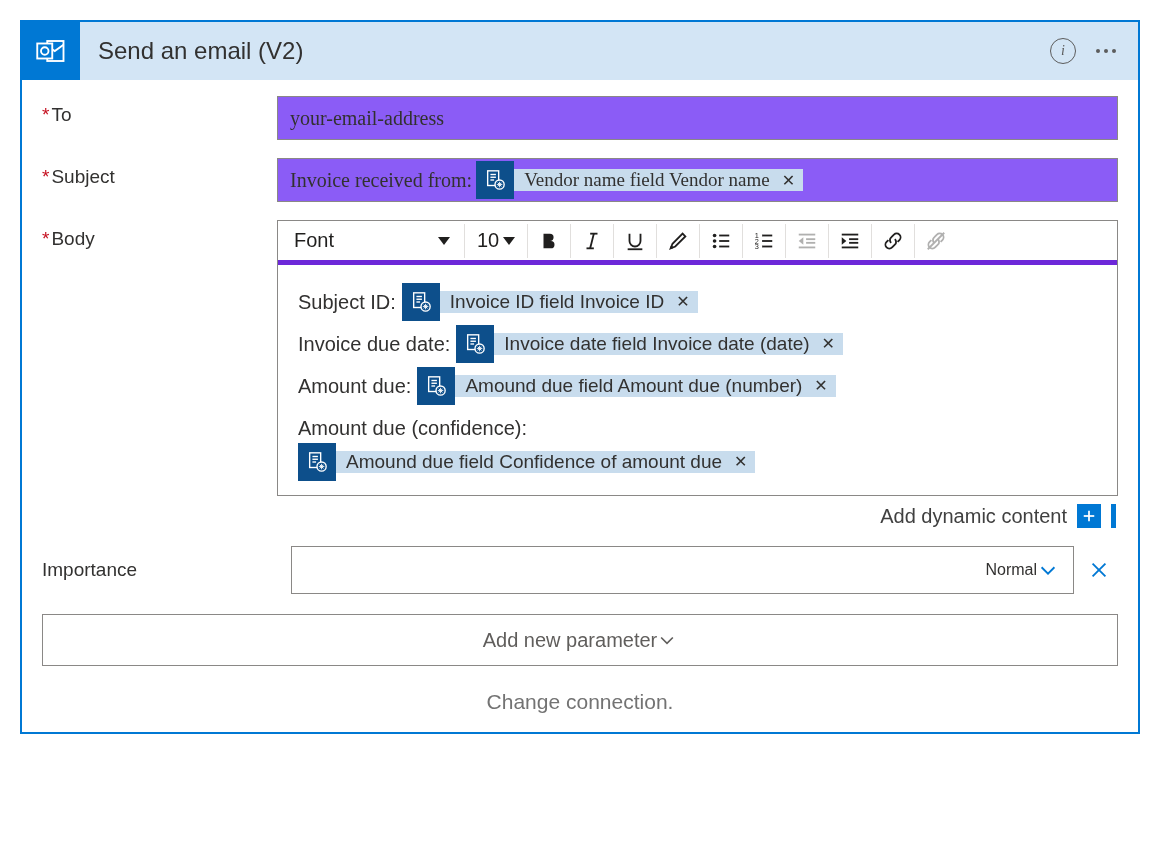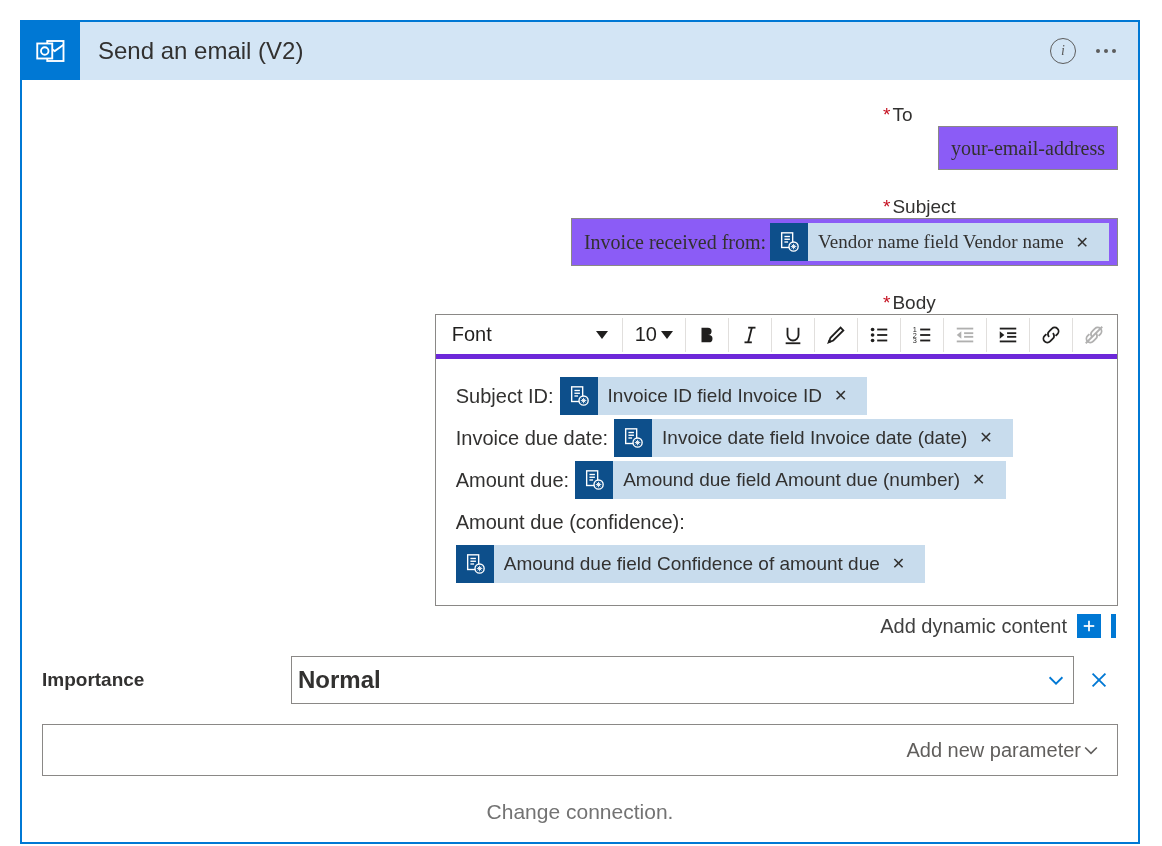--- a/index.html
+++ b/index.html
@@ -64,23 +64,22 @@
     padding: 6px 4px;
   }
   .dots span {
     width: 4px; height: 4px; border-radius: 50%; background: #5c5c5c;
   }
   .card-body {
     padding: 16px 20px 18px 20px;
   }
   .row {
     display: flex;
-    align-items: flex-end;
+    align-items: flex-start;
     margin-bottom: 18px;
-    flex-direction: column;
   }
   .label-col {
     width: 235px;
     padding-top: 8px;
     font-size: 19px;
     color: #323130;
   }
   .req { color: #c50f1f; margin-right: 2px; }
   .field-col {
     flex: 1;
@@ -99,22 +98,22 @@
     flex-wrap: wrap;
     gap: 4px;
   }
   .subject-input {
     padding: 4px 8px 4px 12px;
   }
   .token {
     display: inline-flex;
     align-items: center;
     background: #c8dced;
-    height: 38px;
-    padding-right: 20px;
+    height: 22px;
+    padding-right: 8px;
     font-size: 19px;
     color: #323130;
   }
   .token .token-icon {
     width: 38px;
     height: 38px;
     background: #0d4f8b;
     display: flex;
     align-items: center;
     justify-content: center;
@@ -205,50 +204,49 @@
     cursor: pointer;
   }
   .add-dyn-bar {
     width: 5px; height: 24px; background: #0078d4;
   }
   .importance-row {
     display: flex;
     align-items: center;
     margin-top: 10px;
     gap: 14px;
-    font-weight: bold;
   }
   .select-box {
     flex: 1;
     border: 1px solid #8a8886;
     height: 48px;
     display: flex;
     align-items: center;
-    justify-content: space-between;
-    padding: 0 6px;
-    font-size: 24px;
+    justify-content: flex-end;
+    padding: 0 14px;
+    font-size: 16px;
     cursor: pointer;
   }
   .chev-down {
     color: #0078d4;
   }
   .x-btn {
     width: 30px;
     color: #0078d4;
     font-size: 26px;
     cursor: pointer;
     text-align: center;
   }
   .add-param {
     margin-top: 20px;
     border: 1px solid #8a8886;
     height: 52px;
     display: flex;
     align-items: center;
-    justify-content: flex-end;
+    justify-content: center;
     padding: 0 16px;
     font-size: 20px;
     color: #605e5c;
     cursor: pointer;
   }
   .change-conn {
     text-align: center;
     margin-top: 24px;
   }
   .change-conn a {

